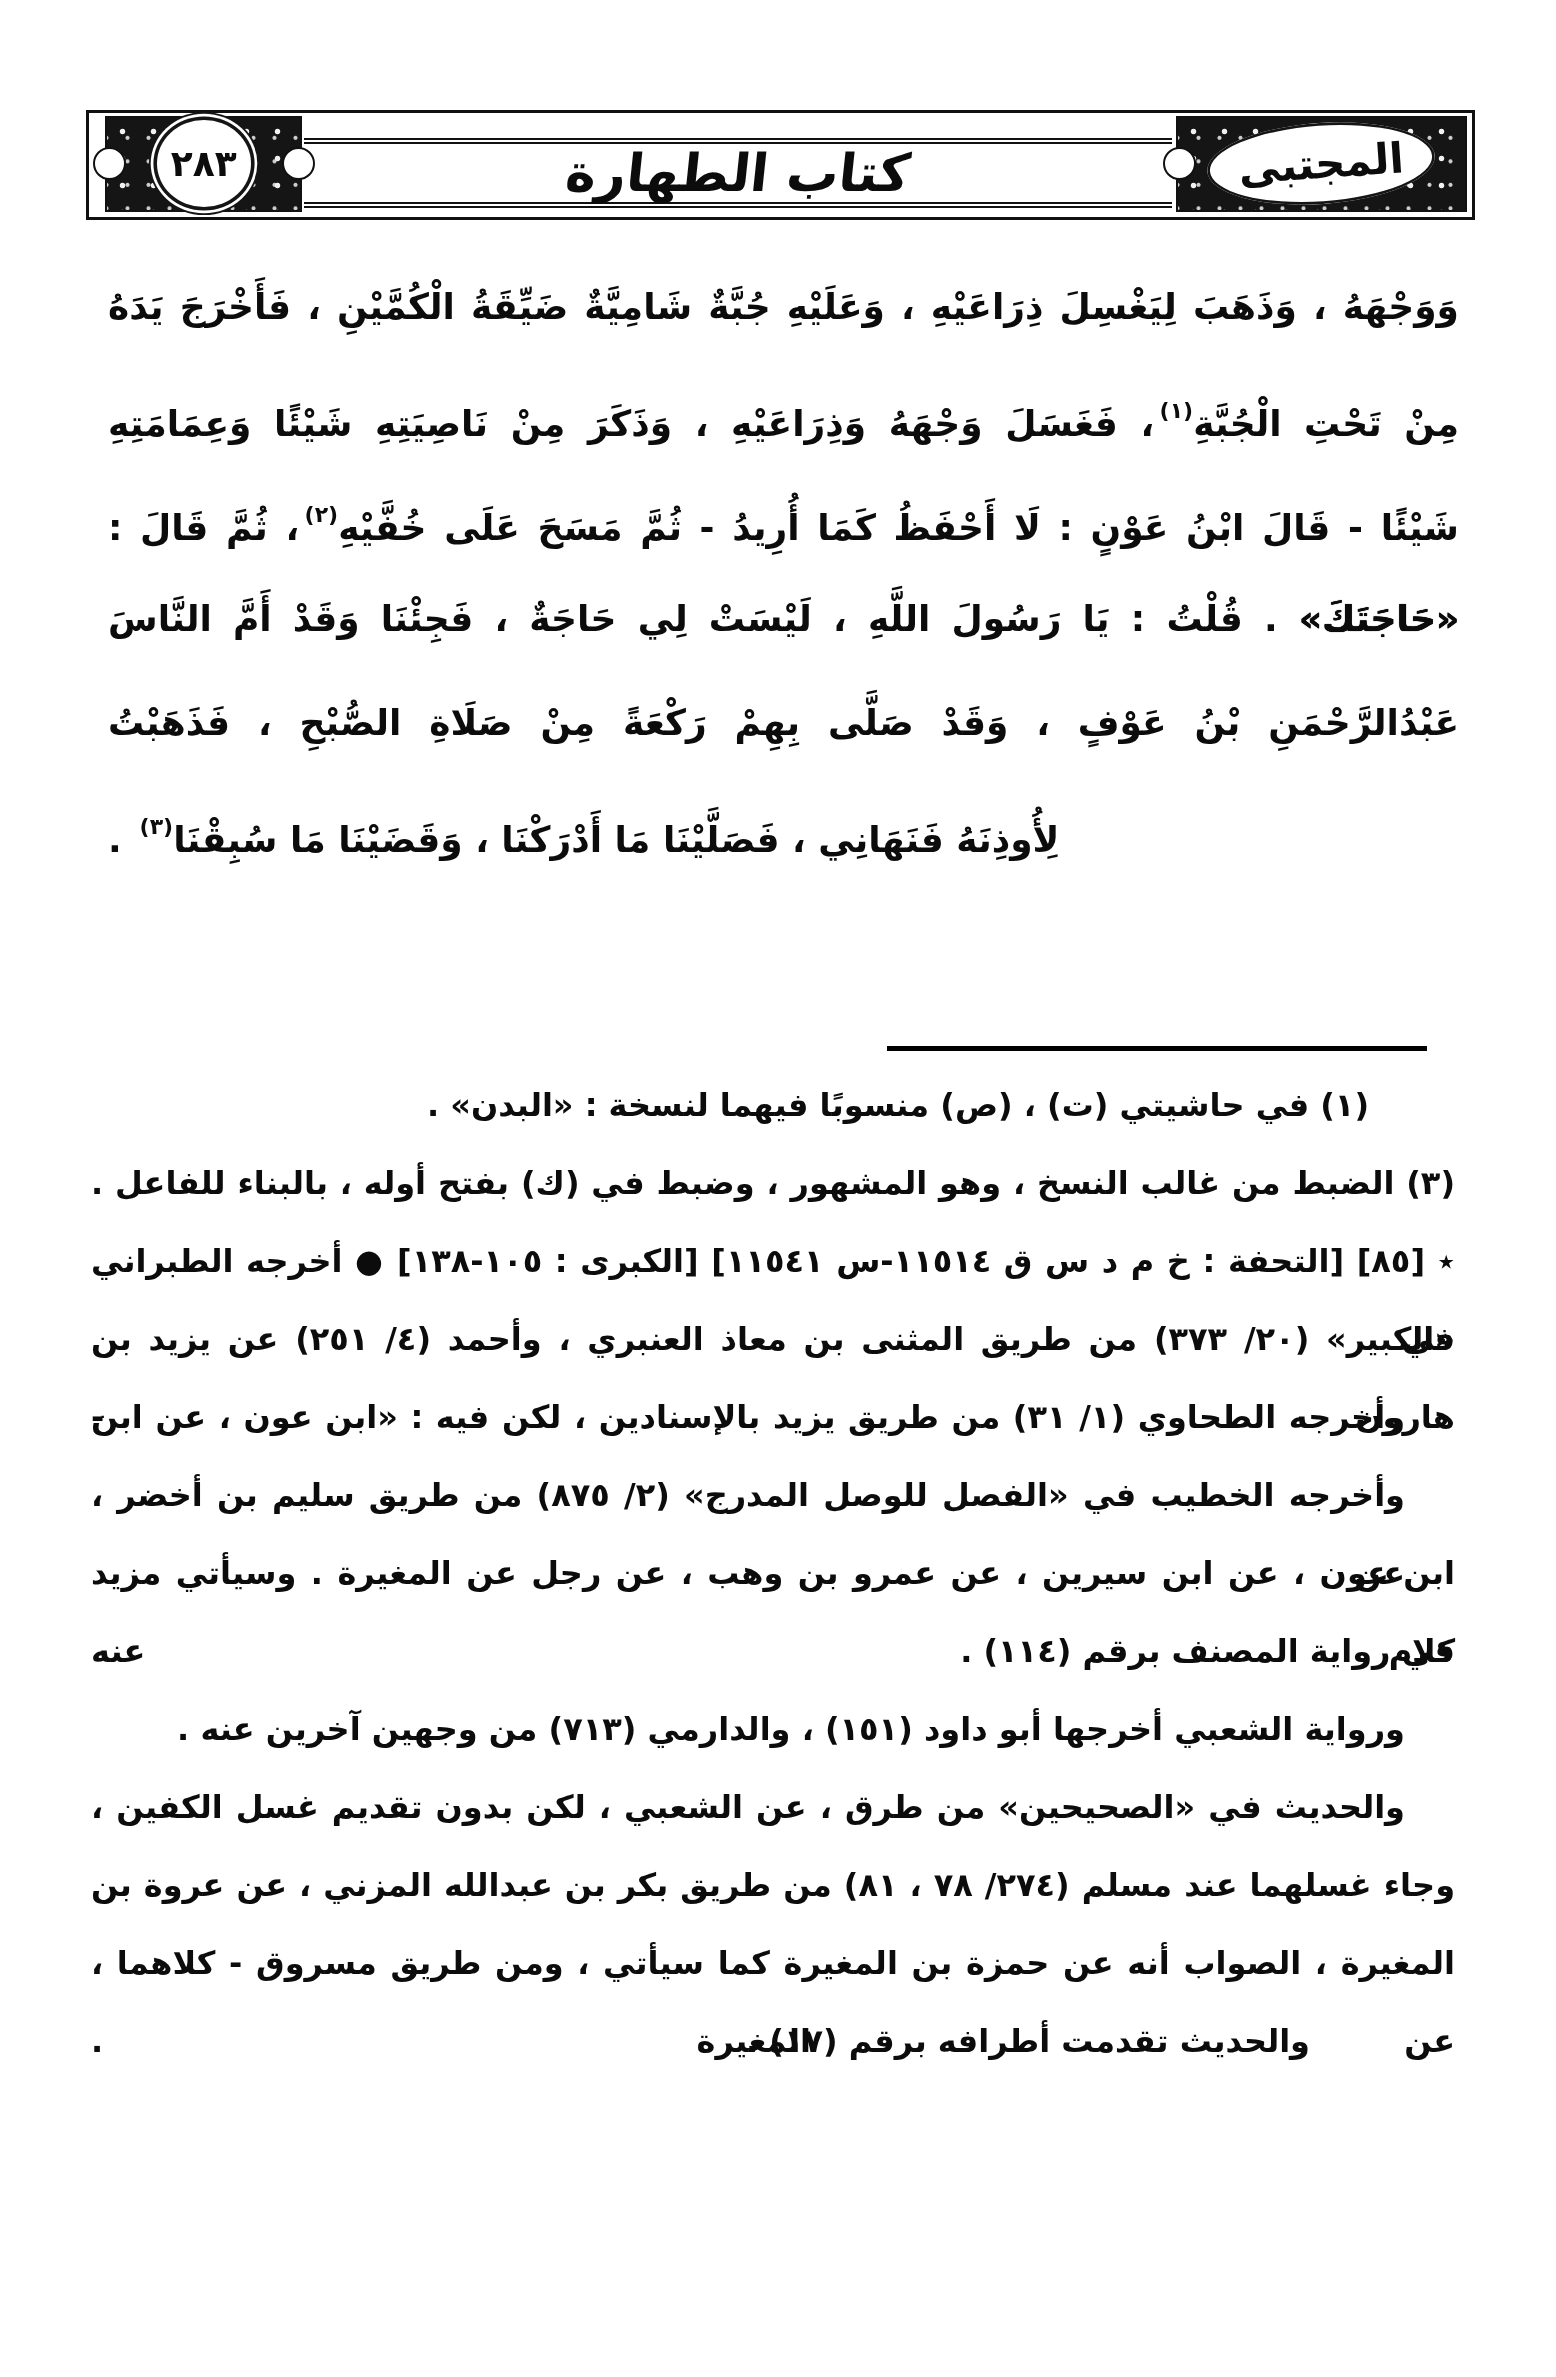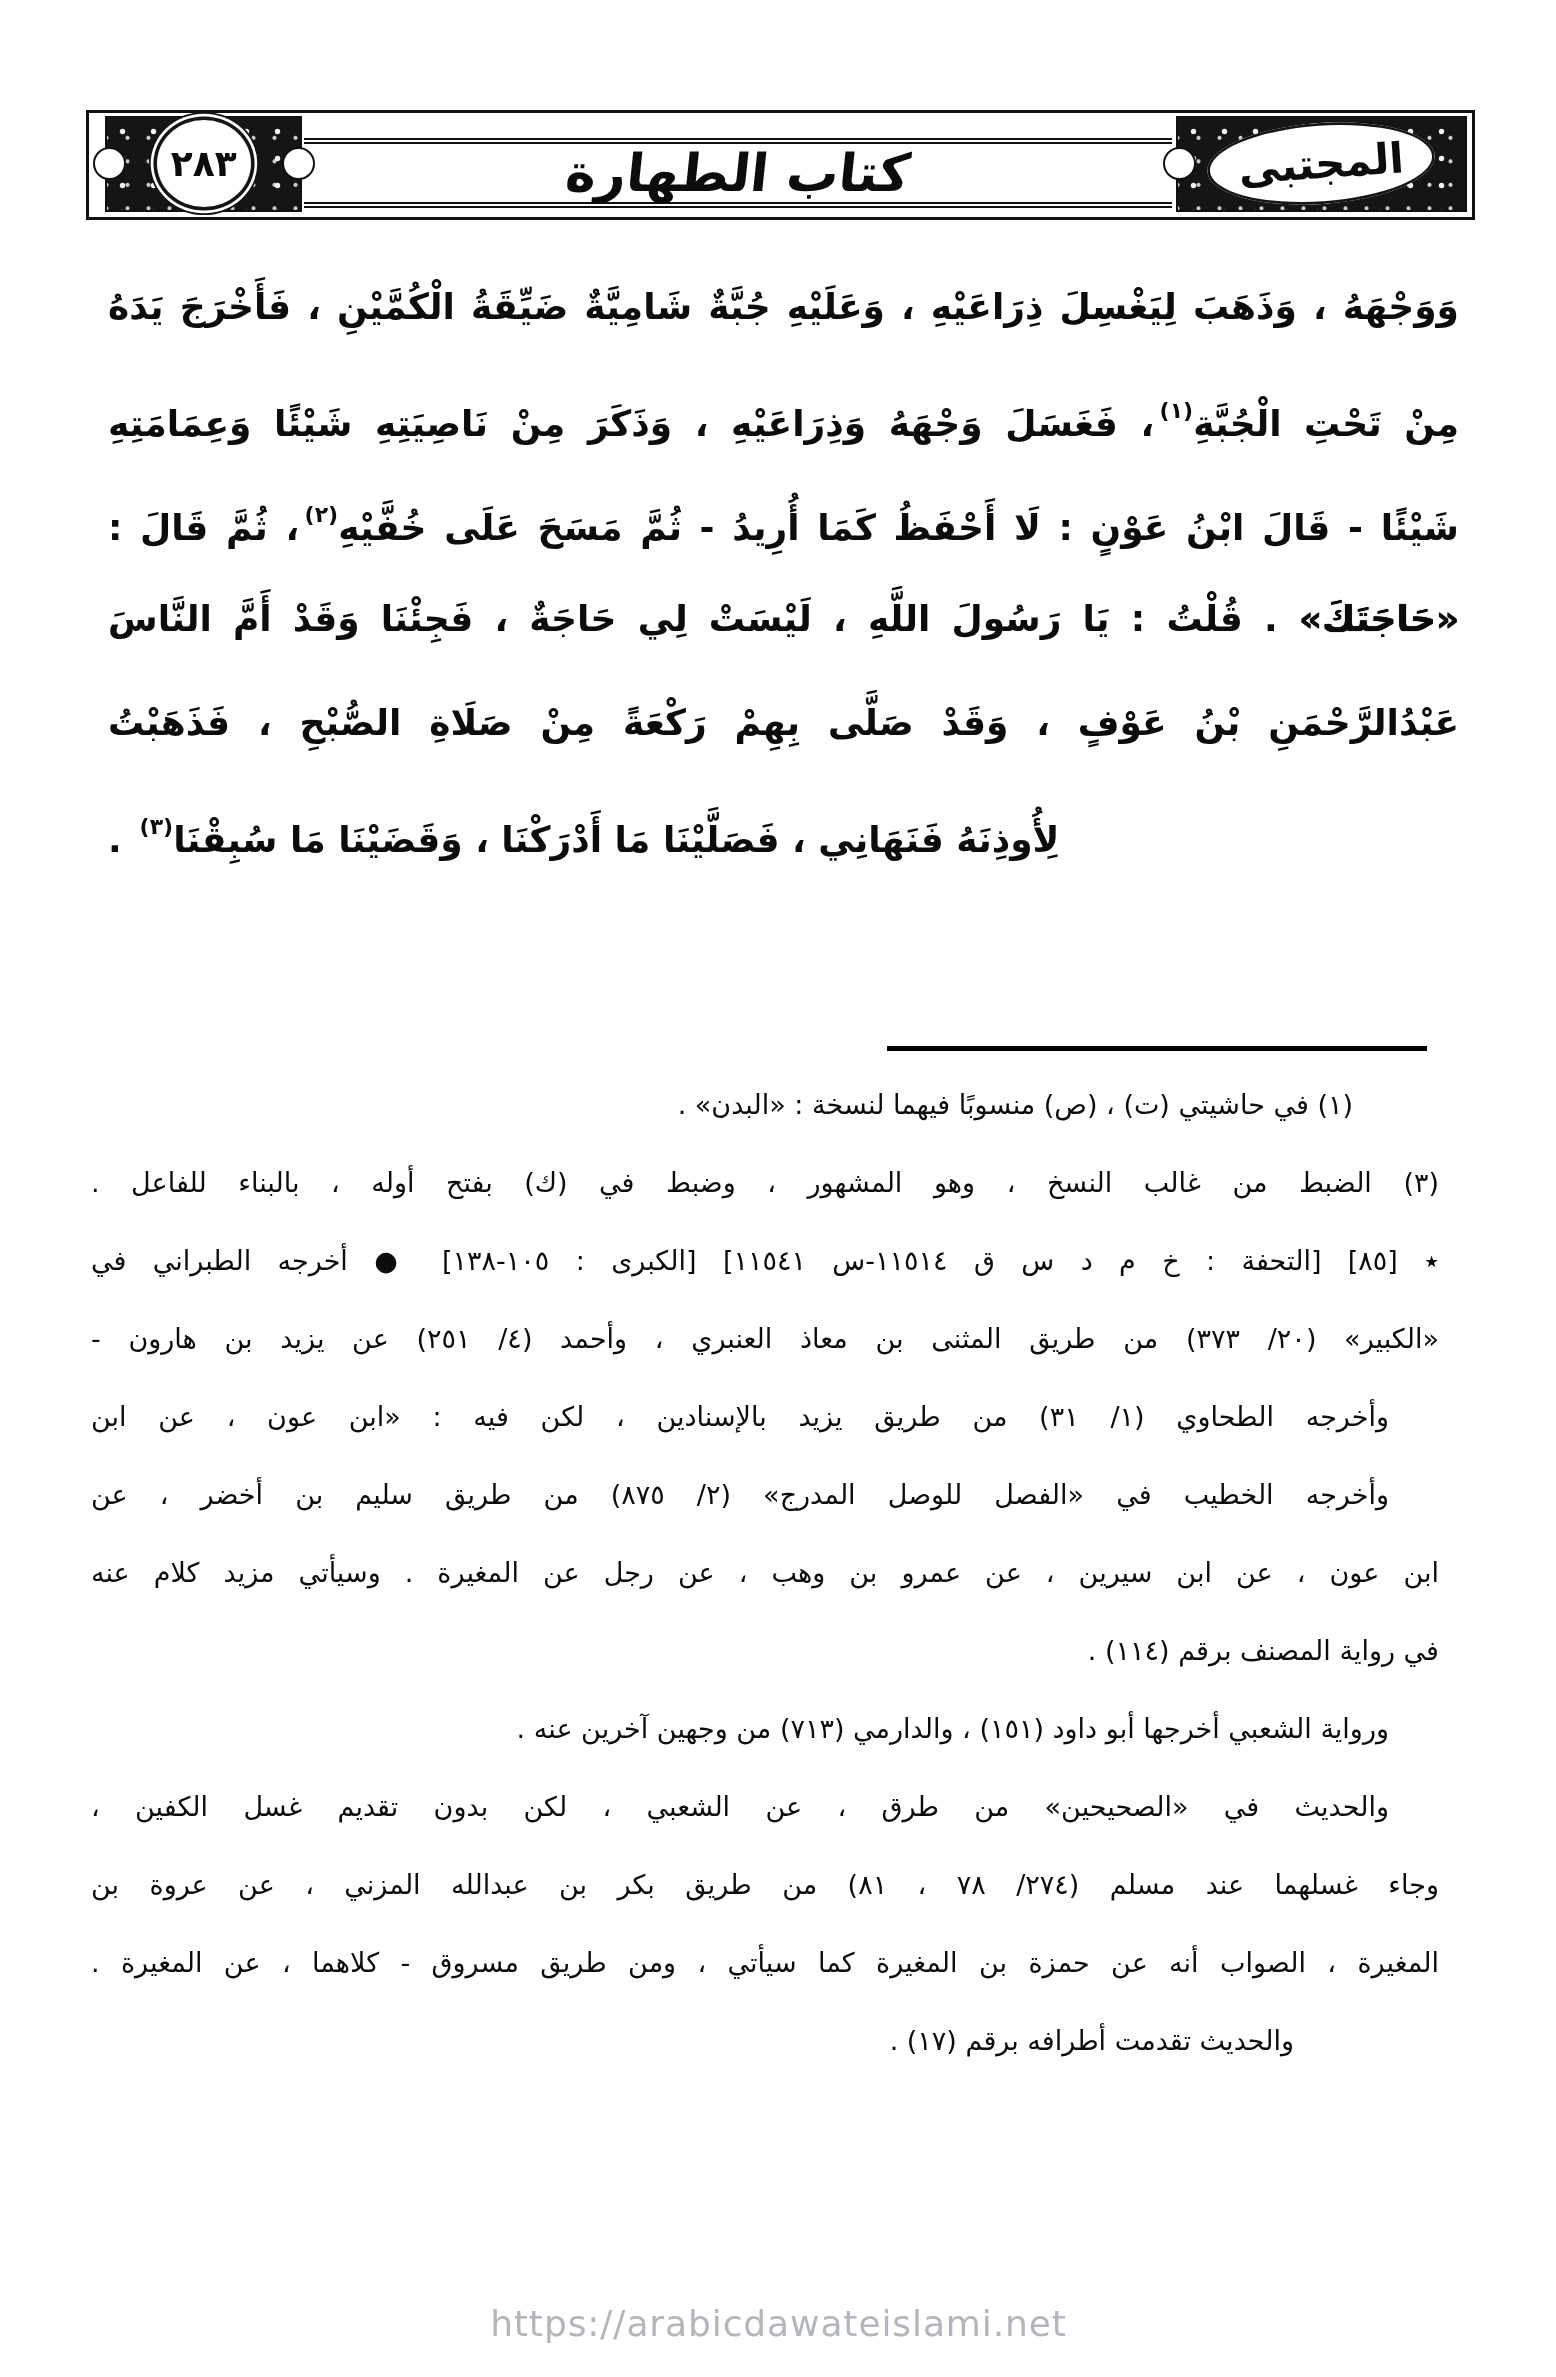--- a/index.html
+++ b/index.html
@@ -63,22 +63,22 @@
   .bline{ height:104px; line-height:104px; text-align:left; white-space:normal; }
   .just{ text-align:justify; text-align-last:justify; }
   .sup{ font-size:22px; vertical-align:18px; margin-left:5.4px; font-weight:bold; }
   .heavy{ text-shadow:0 0 0.9px #000, 0.5px 0 #000; }
 
   
   .fn-sep{ position:absolute; left:887px; top:1046px; width:540px; height:4.5px; background:#000; }
 
   
   .footnotes{
-    position:absolute; left:91px; right:118px; top:1066px;
-    direction:rtl; font-weight:normal; font-size:27px;
+    position:absolute; left:91px; right:102px; top:1066px;
+    direction:rtl; font-weight:bold; font-size:32px;
   }
   .fline{ height:78px; line-height:78px; text-align:right; }
   .fjust{ text-align:justify; text-align-last:justify; }
   .ind-sm{ padding-right:50px; }
   .ind-md{ padding-right:86px; }
   .ind-lg{ padding-right:145px; }
   .ind-xl{ padding-right:330px; }
 
   
   .watermark{
@@ -130,16 +130,15 @@
     <div class="fline fjust ind-sm">وأخرجه الخطيب في «الفصل للوصل المدرج» (٢/ ٨٧٥) من طريق سليم بن أخضر ، عن</div>
     <div class="fline fjust">ابن عون ، عن ابن سيرين ، عن عمرو بن وهب ، عن رجل عن المغيرة . وسيأتي مزيد كلام عنه</div>
     <div class="fline">في رواية المصنف برقم (١١٤) .</div>
     <div class="fline ind-sm">ورواية الشعبي أخرجها أبو داود (١٥١) ، والدارمي (٧١٣) من وجهين آخرين عنه .</div>
     <div class="fline fjust ind-sm">والحديث في «الصحيحين» من طرق ، عن الشعبي ، لكن بدون تقديم غسل الكفين ،</div>
     <div class="fline fjust">وجاء غسلهما عند مسلم (٢٧٤/ ٧٨ ، ٨١) من طريق بكر بن عبدالله المزني ، عن عروة بن</div>
     <div class="fline fjust">المغيرة ، الصواب أنه عن حمزة بن المغيرة كما سيأتي ، ومن طريق مسروق - كلاهما ، عن المغيرة .</div>
     <div class="fline ind-lg">والحديث تقدمت أطرافه برقم (١٧) .</div>
   </div>
 
-  <div class="watermark">https://arabicdawateislami.net</div>
 
 </div>
 
 
 </body></html>

